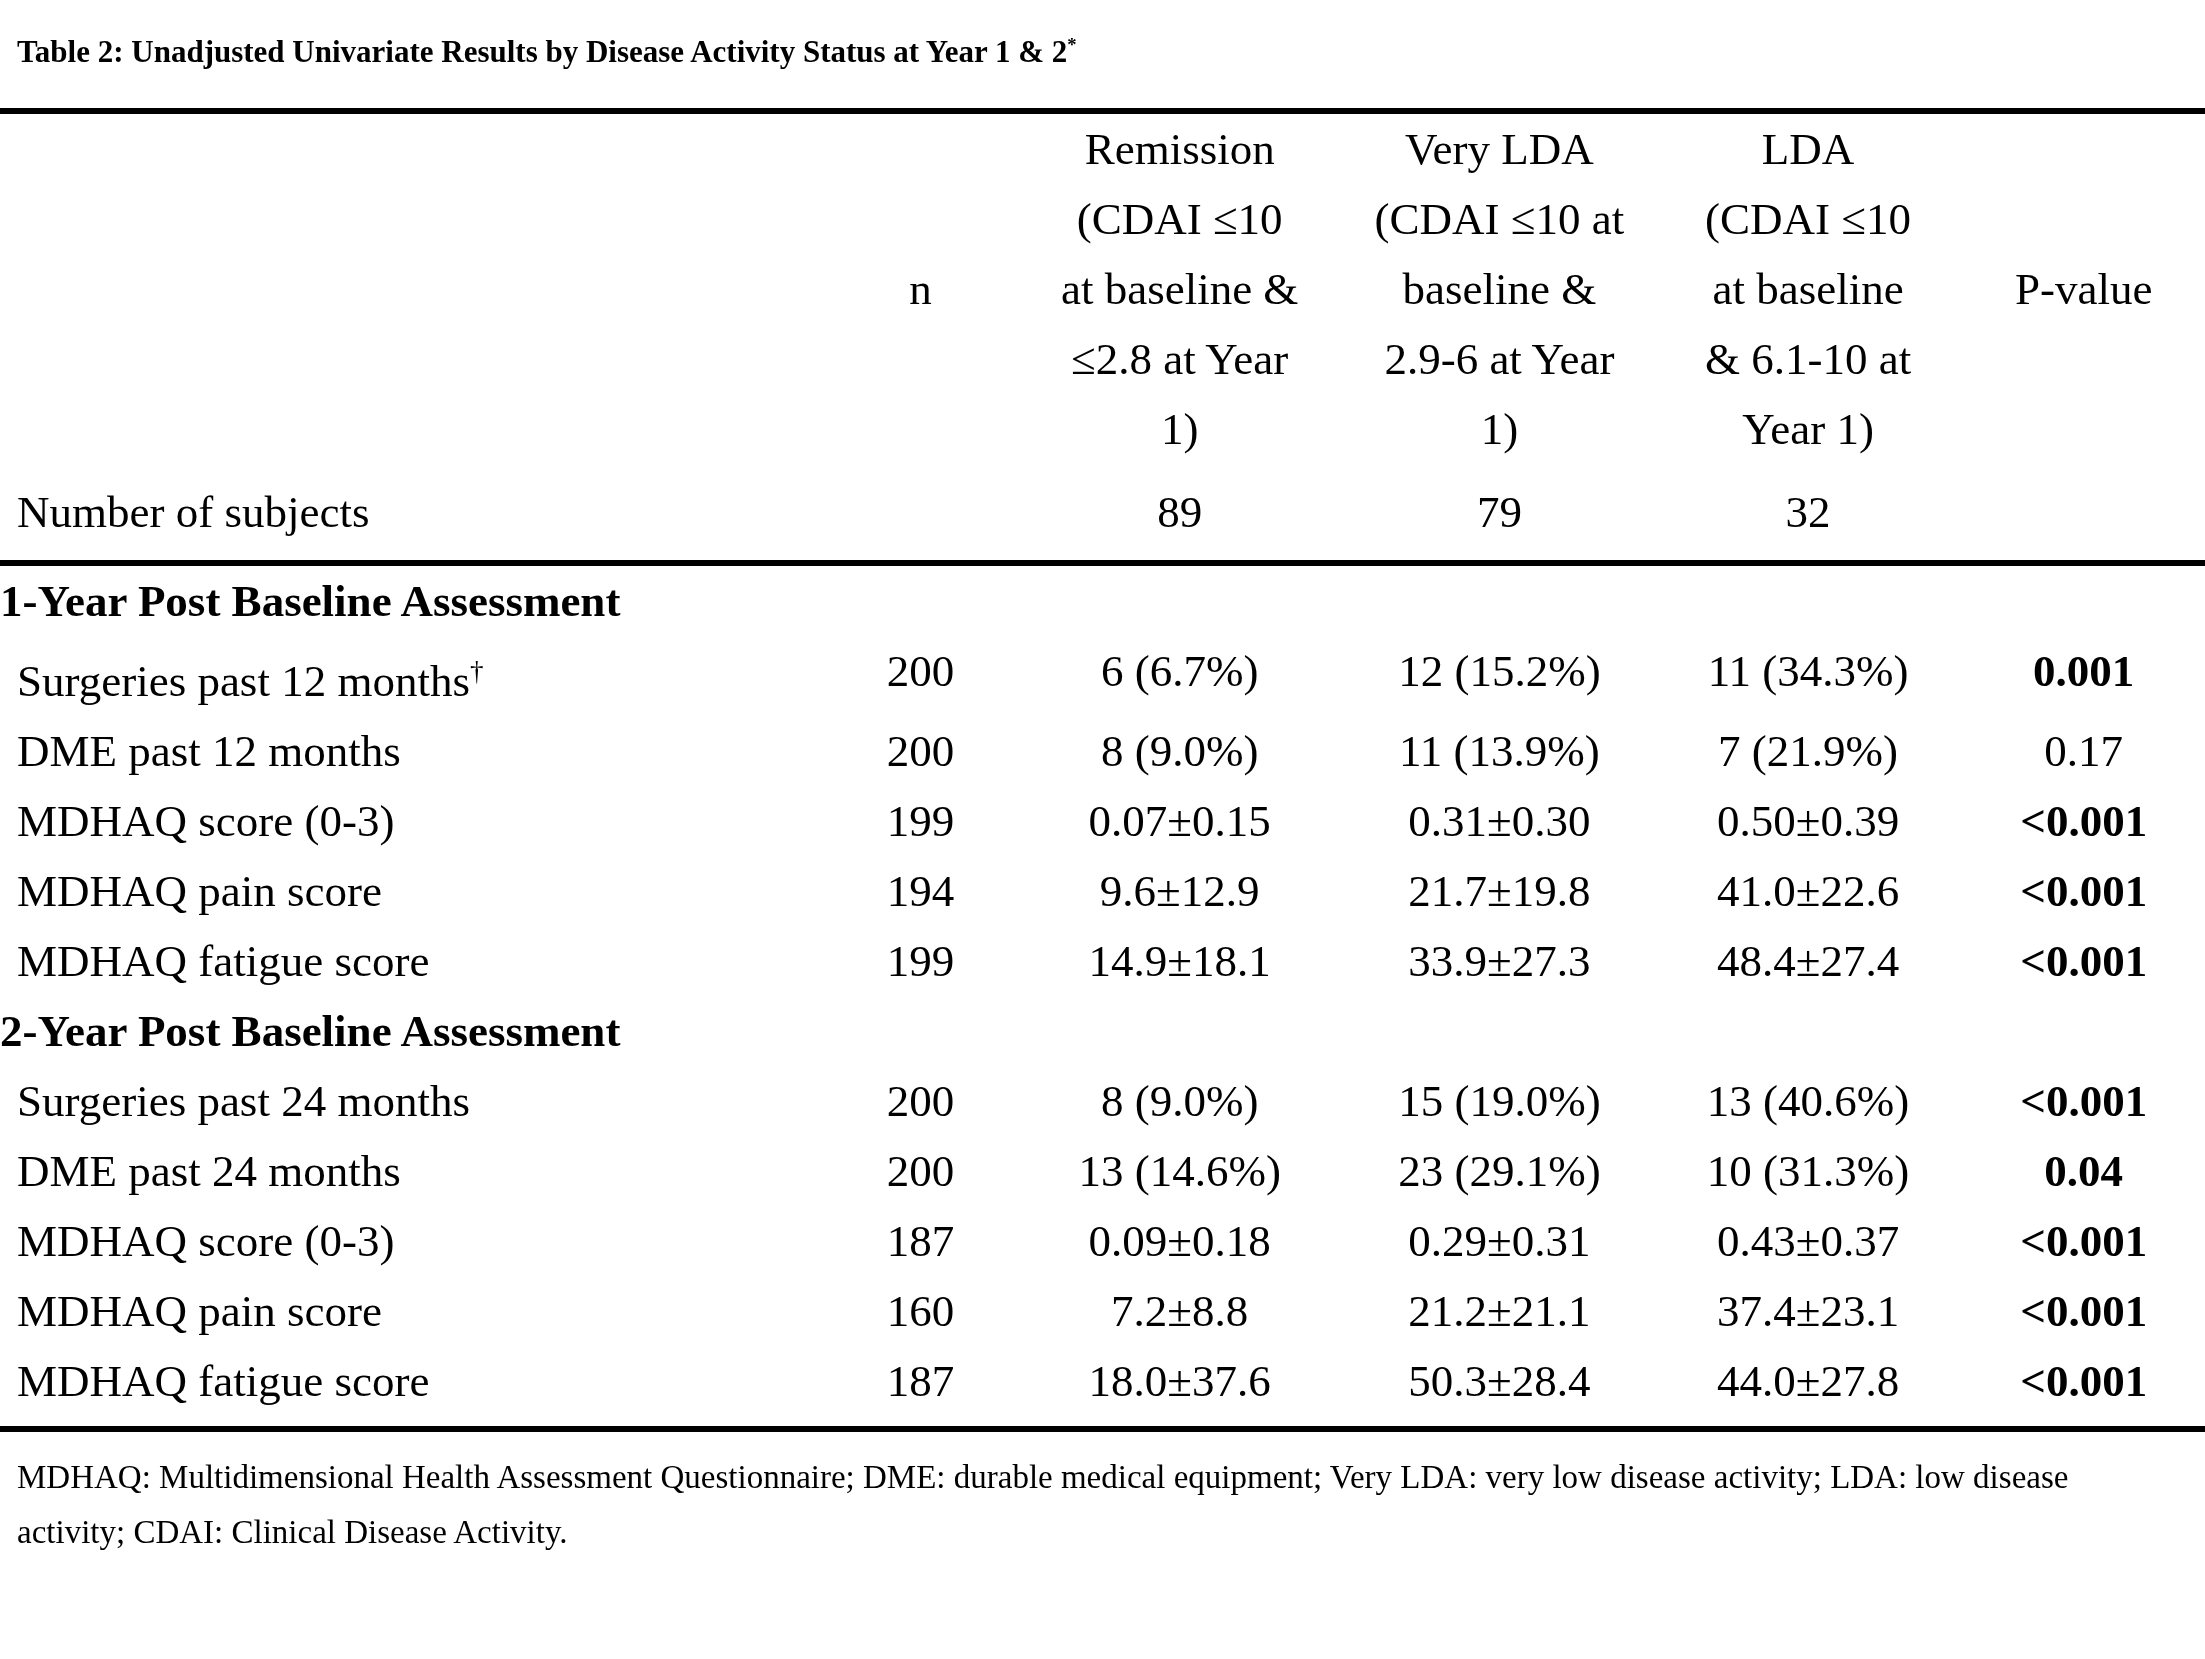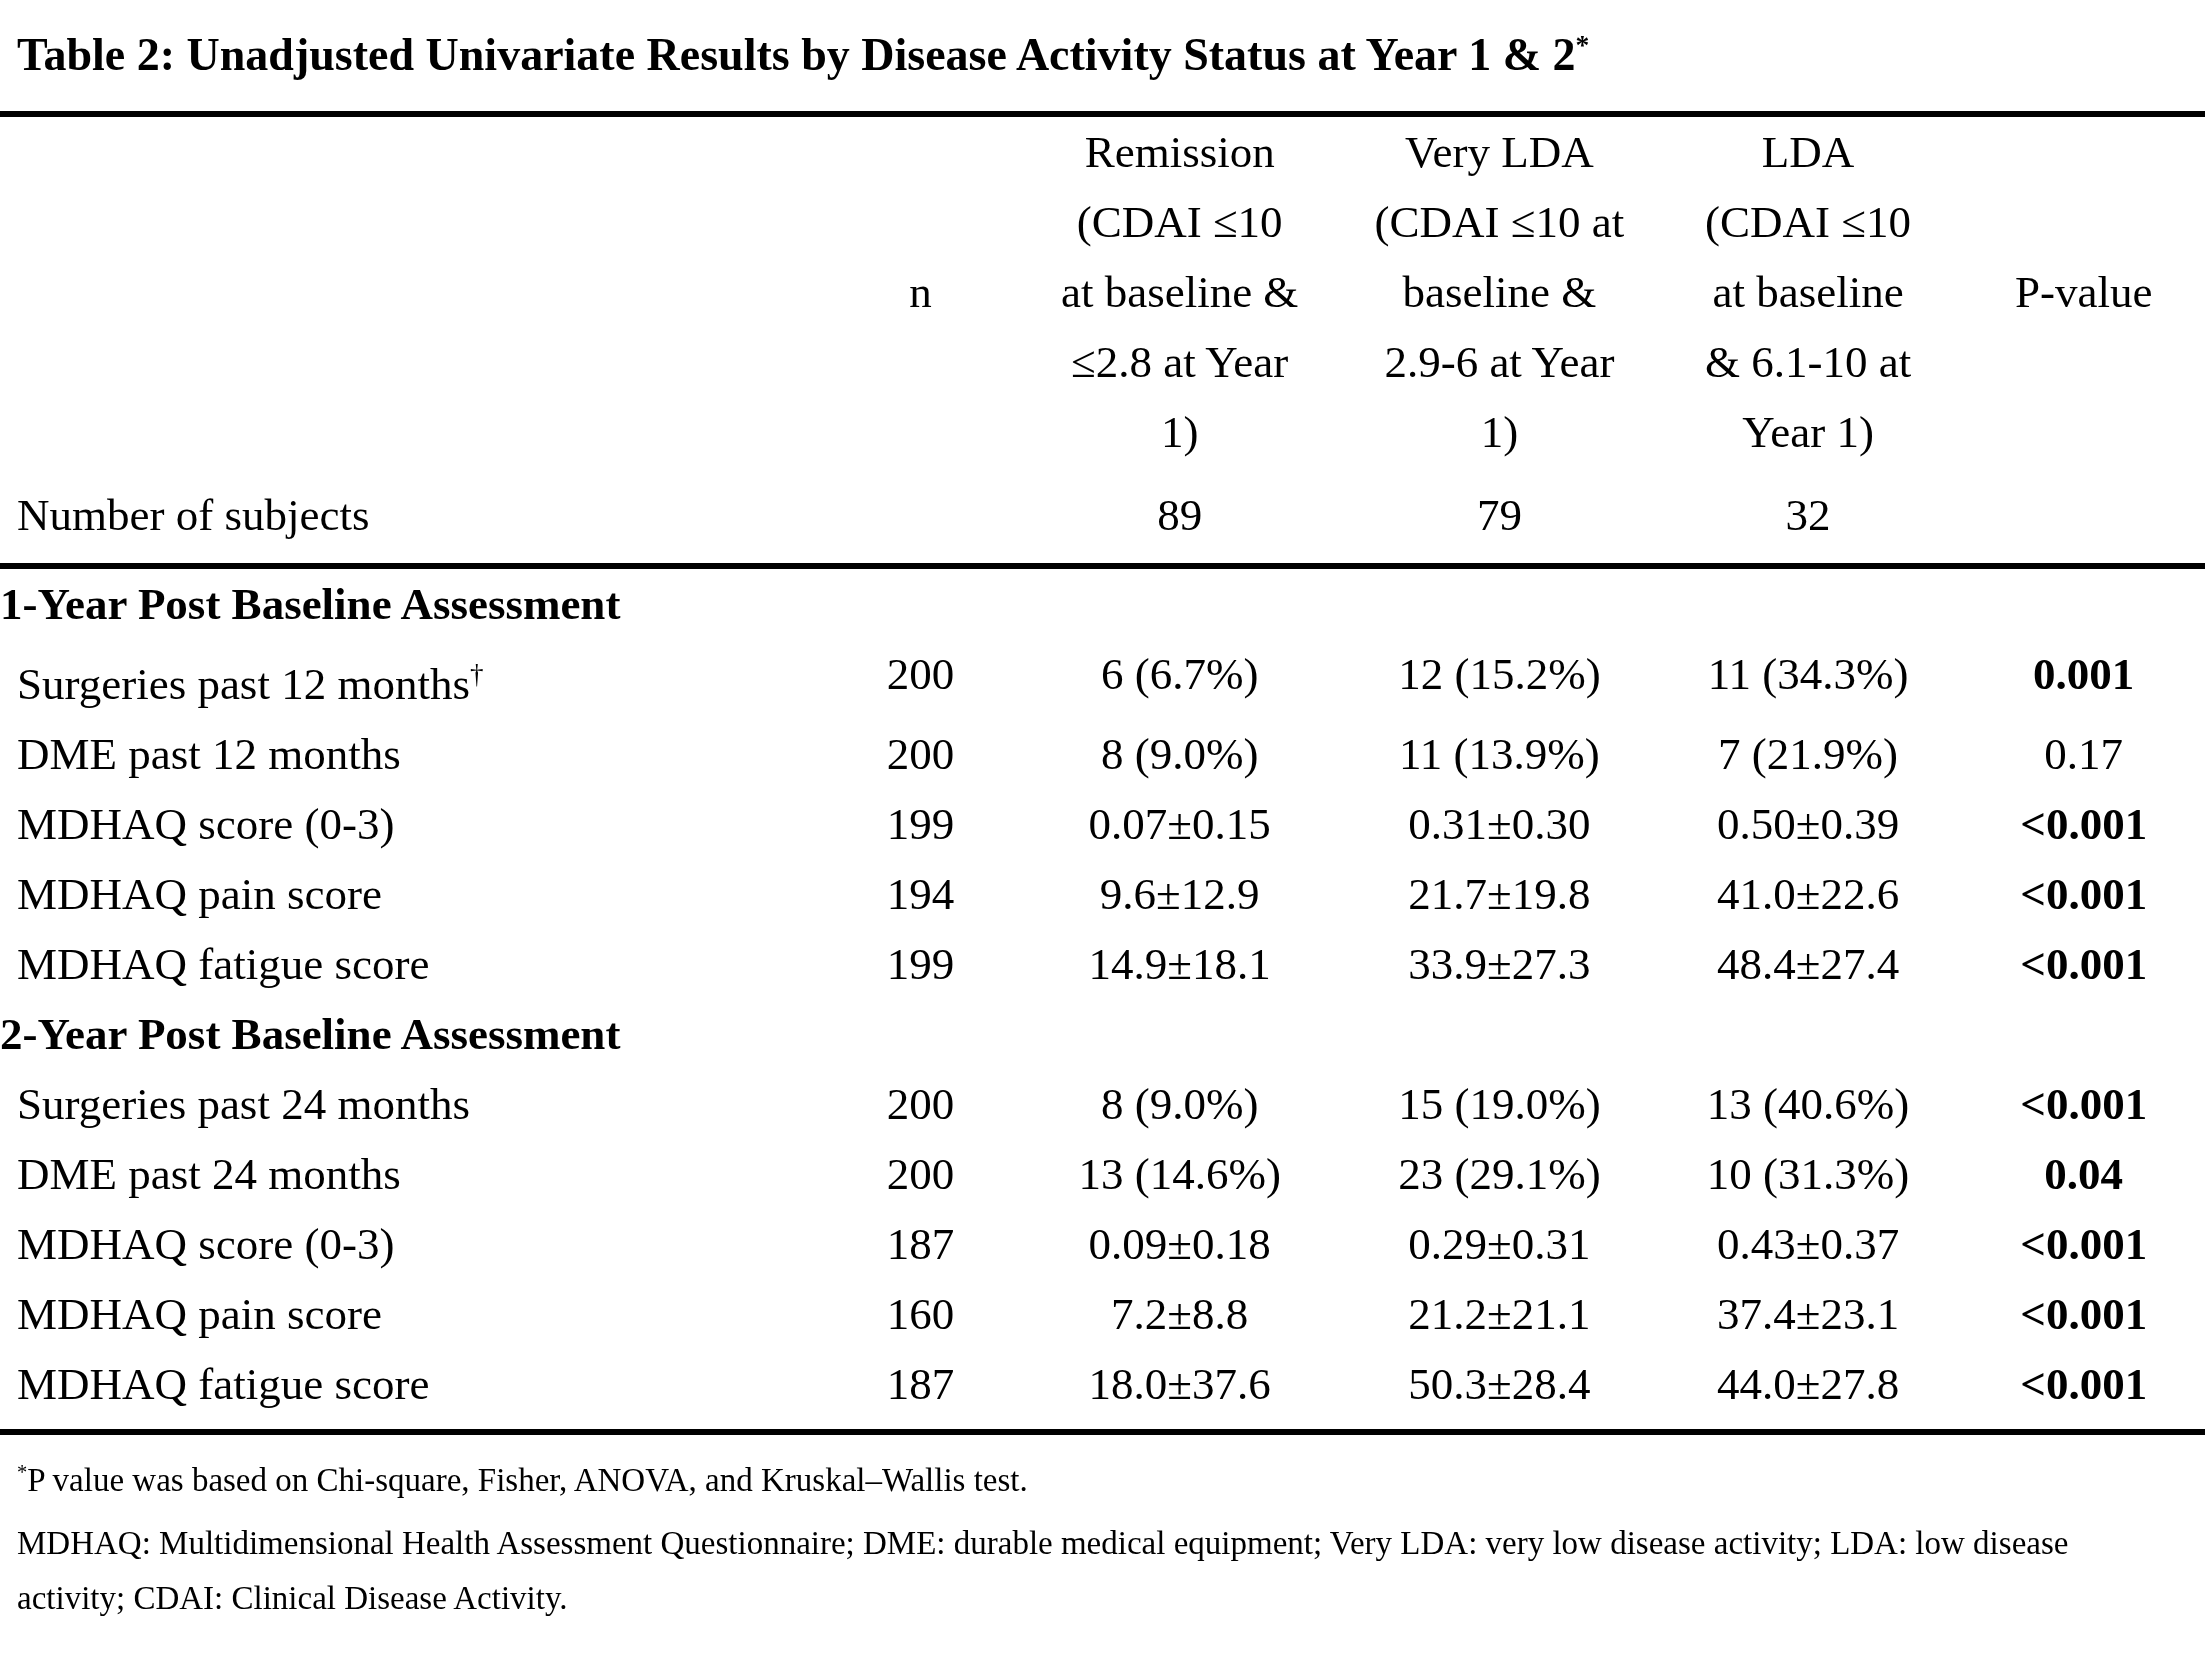--- a/index.html
+++ b/index.html
@@ -11,21 +11,21 @@
   body {
     width: 2205px;
     height: 1659px;
     font-family: "Liberation Serif", "DejaVu Serif", serif;
     font-size: 45px;
     overflow: hidden;
   }
   .page { width: 100%; height: 100%; }
 
   .title {
-    font-size: 46px;
+    font-size: 31px;
     font-weight: bold;
     line-height: 59px;
     padding: 15px 17px 0 17px;
     margin-bottom: 27px;
     white-space: nowrap;
   }
   .title sup { font-size: 60%; vertical-align: super; }
 
   .rule {
     border: none;
@@ -227,18 +227,17 @@
       <div class="cell ctr">44.0±27.8</div>
       <div class="cell ctr b">&lt;0.001</div>
     </div>
 
   </div>
 
   <div class="gap"></div>
   <hr class="rule">
 
   <div class="footnotes">
-    <p class="footnote"><sup>*</sup><span>P value was based on Chi-square, Fisher, ANOVA, and Kruskal–Wallis test.</span></p>
     <p class="footnote"><sup></sup><span>MDHAQ: Multidimensional Health Assessment Questionnaire; DME: durable medical equipment; Very LDA: very low disease activity; LDA: low disease activity; CDAI: Clinical Disease Activity.</span></p>
   </div>
 
 </div>
 
 
 </body></html>

